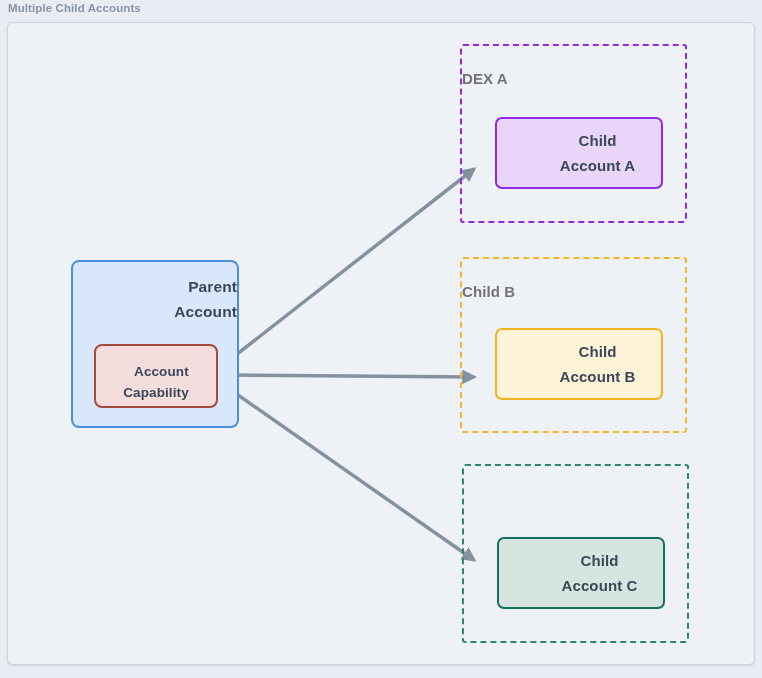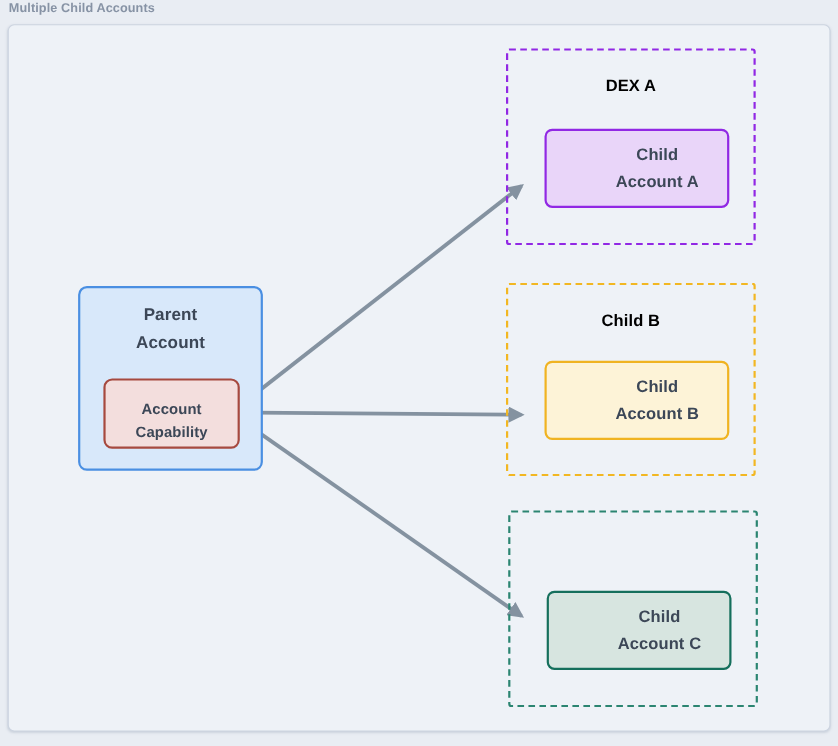--- a/index.html
+++ b/index.html
@@ -56,21 +56,21 @@
     position: absolute;
     left: 63px;
     top: 237px;
     width: 168px;
     height: 168px;
     background: #d8e8fa;
     border: 2px solid #4a8fe2;
     border-radius: 8px;
     box-sizing: border-box;
   }
-  .parent-box .node-label { margin-top: 12px; }
+  .parent-box .node-label { margin-top: 12px; text-align: right; }
 
   .capability-box {
     position: absolute;
     left: 21px;
     top: 82px;
     width: 124px;
     height: 64px;
     background: #f3dedd;
     border: 2px solid #a6493f;
     border-radius: 8px;
@@ -86,22 +86,22 @@
     width: 227px;
     height: 179px;
     border-radius: 3px;
     box-sizing: border-box;
   }
   .group-label {
     position: absolute;
     top: 24px;
     left: 0;
     width: 100%;
-    text-align: center;
-    color: #000000;
+    text-align: left;
+    color: #737373;
     font-size: 15px;
     font-weight: 700;
     letter-spacing: 0.1px;
   }
   .child-box {
     position: absolute;
     left: 33px;
     top: 71px;
     width: 168px;
     height: 72px;

